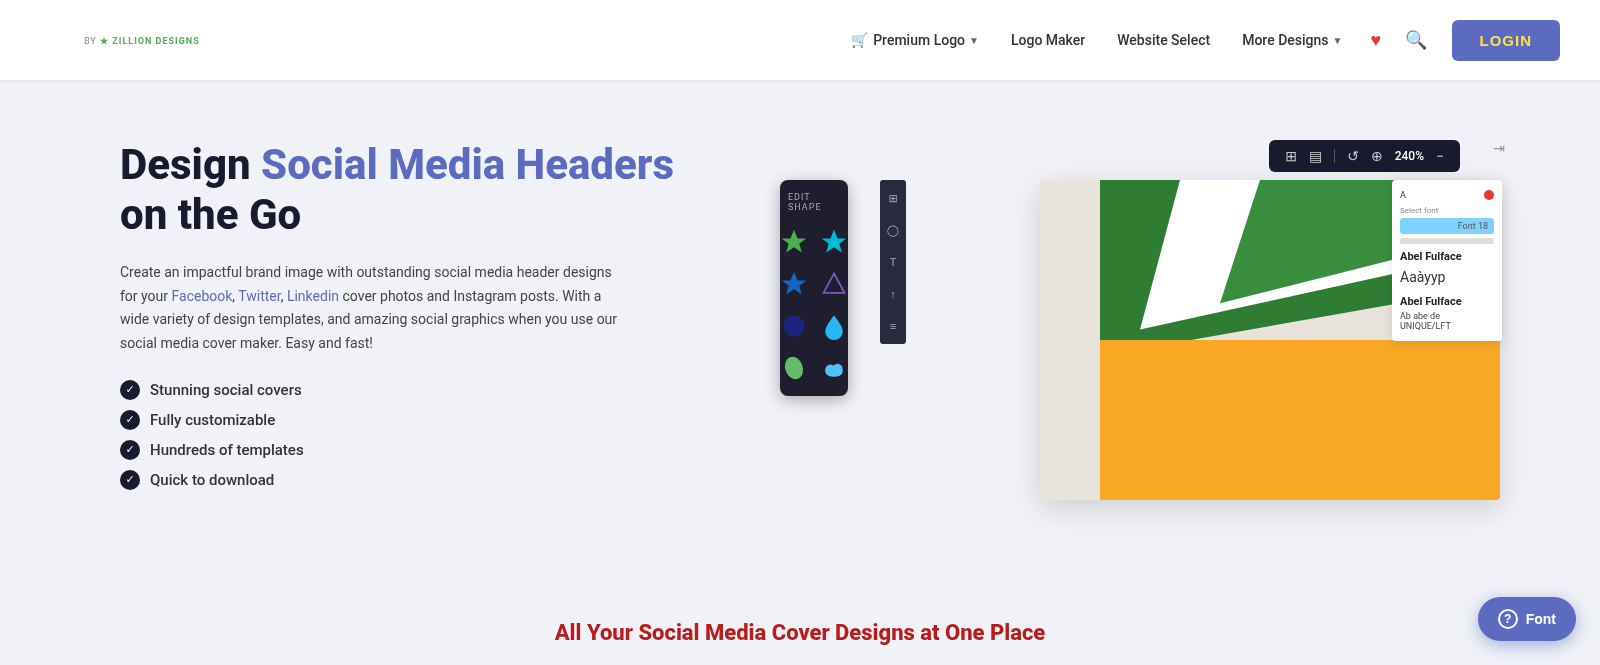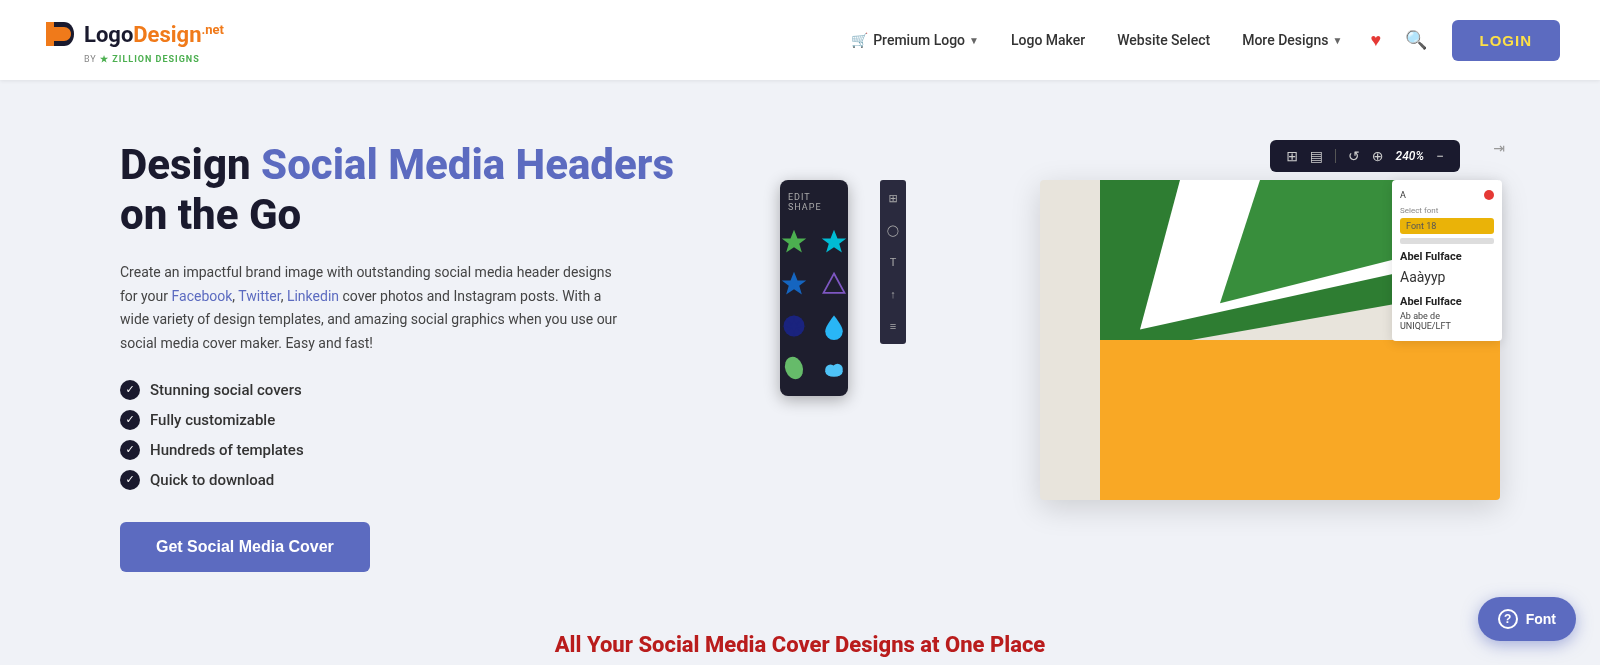--- a/index.html
+++ b/index.html
@@ -201,21 +201,20 @@
     }
     .toolbar-divider {
       width: 1px;
       height: 14px;
       background: #555;
     }
     .toolbar-zoom {
       color: #fff;
       font-size: 12px;
       font-weight: 500;
-      font-style: italic;
     }
 
     
     .design-canvas-wrapper {
       position: absolute;
       top: 50px;
       right: 20px;
       width: 460px;
       height: 320px;
       background: #e8e4dc;
@@ -330,26 +329,27 @@
       color: #888;
       margin-bottom: 3px;
     }
     .props-font-name {
       font-size: 11px;
       font-weight: 700;
       color: #222;
       margin-bottom: 6px;
     }
     .props-field {
-      background: #eab308;
+      background: #7dd3fc;
       border-radius: 3px;
       padding: 3px 6px;
       font-size: 9px;
       color: #555;
       margin-bottom: 4px;
+      text-align: right;
     }
     .font-sample {
       font-size: 14px;
       color: #333;
       margin-bottom: 10px;
     }
     .font-sample2 {
       font-size: 11px;
       font-weight: 700;
       color: #222;
@@ -442,34 +442,20 @@
       display: flex;
       align-items: center;
       justify-content: center;
     }
   </style>
 </head>
 <body>
 
 <header>
   <div class="logo-area">
-    <div class="logo-main">
-
-      <svg class="logo-icon" viewBox="0 0 36 36" fill="none" xmlns="http://www.w3.org/2000/svg">
-        <rect width="36" height="36" rx="4" fill="#fff"></rect>
-        <path d="M6 6h8v24H6z" fill="#f07a1a"></path>
-        <path d="M14 6h10c5.5 0 10 4.5 10 12s-4.5 12-10 12H14z" fill="#1a1a2e"></path>
-        <path d="M14 11h10c3.8 0 7 3.1 7 7s-3.2 7-7 7H14z" fill="#f07a1a"></path>
-      </svg>
-      <div>
-        <span class="logo-text">
-          Logo<span class="orange">Design</span><span class="net">.net</span>
-        </span>
-      </div>
-    </div>
     <div class="logo-sub">
       BY <span class="zillion">★ ZILLION DESIGNS</span>
     </div>
   </div>
 
   <nav>
     <div class="nav-item">
       <span>🛒</span>
       <span>Premium Logo</span>
       <span class="chevron">▼</span>
@@ -517,21 +503,20 @@
       </li>
       <li>
         <span class="check-icon">✓</span>
         <span>Hundreds of templates</span>
       </li>
       <li>
         <span class="check-icon">✓</span>
         <span>Quick to download</span>
       </li>
     </ul>
-    <button class="cta-btn">Get Social Media Cover</button>
   </div>
 
   <div class="hero-right">
 
     <div class="expand-icon">⇥</div>
 
     <div class="design-toolbar">
       <span class="toolbar-icon">⊞</span>
       <span class="toolbar-icon">▤</span>
       <div class="toolbar-divider"></div>

